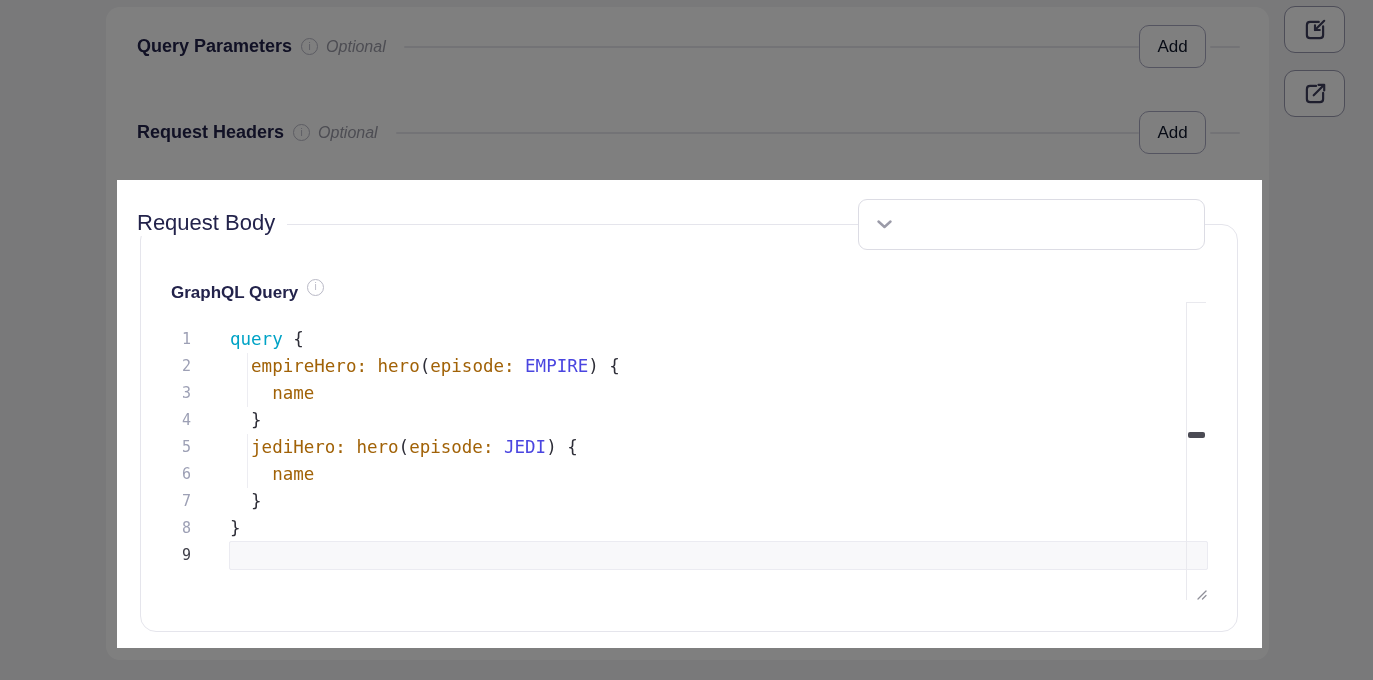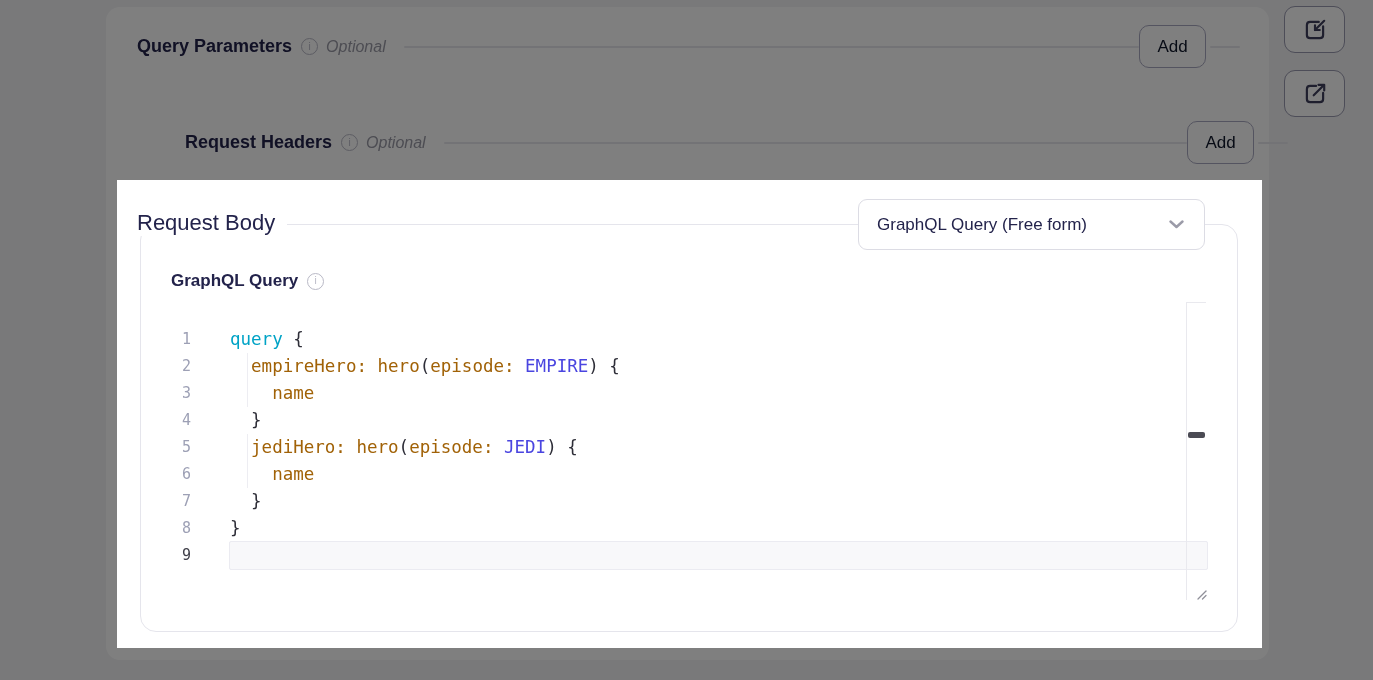--- a/index.html
+++ b/index.html
@@ -9,21 +9,21 @@
     font-family:"Liberation Sans",sans-serif;
     -webkit-font-smoothing:antialiased;
   }
   .abs{position:absolute;}
 
   
   .main-card{left:106px;top:7px;width:1163px;height:653px;background:#fff;border-radius:14px;z-index:0;}
 
   
   .section-row{left:137px;width:1103px;height:43px;display:flex;align-items:center;z-index:1;}
-  .row-qp{top:25px;} .row-rh{top:121px;margin-left:48px;}
+  .row-qp{top:25px;} .row-rh{top:111px;}
   .section-title{font-size:18px;font-weight:600;color:#23234B;white-space:nowrap;}
   .info-i{
     width:15px;height:15px;border:1.5px solid #B9B9C6;border-radius:50%;
     display:inline-flex;align-items:center;justify-content:center;flex:none;
     color:#B9B9C6;font-size:10px;font-style:normal;line-height:1;margin-left:9px;
   }
   .info-i::after{content:"i";}
   .optional{font-size:16px;font-style:italic;color:#9A9AA6;margin-left:8px;white-space:nowrap;text-align:center;}
   .h-divider{flex:1;height:2px;background:#E7E7EC;margin-left:18px;border-radius:1px;}
   .add-btn{
@@ -40,21 +40,21 @@
     border:1.5px solid #E5E5EC;border-radius:16px;box-sizing:border-box;z-index:1;}
   .rb-title{left:137px;top:210px;height:26px;line-height:26px;background:#fff;
     padding-right:12px;font-size:22px;font-weight:400;color:#23234B;z-index:3;}
   .body-type-select{
     left:858px;top:199px;width:347px;height:51px;background:#fff;
     border:1.5px solid #DCDCE4;border-radius:9px;box-sizing:border-box;
     display:flex;align-items:center;padding:0 20px 0 18px;z-index:3;cursor:pointer;
   }
   .body-type-select .select-value{font-size:17px;color:#23234B;flex:1;white-space:nowrap;}
   .editor-label-row{left:171px;top:271px;display:flex;align-items:center;z-index:3;}
-  .editor-label{font-size:17px;font-weight:600;color:#23234B;}
+  .editor-label{font-size:17px;font-weight:600;color:#23234B;margin-top:12px;}
   .editor-label-row .info-i{margin-left:9px;}
 
   
   .code-lines{left:165px;top:326px;width:1041px;z-index:3;}
   .cm-line{display:flex;height:27px;font-family:"DejaVu Sans Mono",monospace;
     font-size:17.5px;line-height:27px;}
   .ln{width:26px;flex:none;text-align:right;color:#9DA0B5;font-size:15px;
     font-family:"DejaVu Sans Mono",monospace;}
   .ln-active{color:#3F3F49;}
   .code{padding-left:39px;white-space:pre;}
@@ -112,21 +112,20 @@
   <span class="optional">Optional</span>
   <span class="h-divider"></span>
   <button class="add-btn">Add</button>
   <span class="h-divider-end"></span>
 </div>
 
 <div class="abs body-card"></div>
 <div class="abs rb-title">Request Body</div>
 
 <div class="abs body-type-select">
-  <span class="select-value">GraphQL Query (Free form)</span>
   <svg class="chev" width="15" height="9" viewBox="0 0 15 9">
     <polyline points="1.5,1.5 7.5,7 13.5,1.5"></polyline>
   </svg>
 </div>
 
 <div class="abs editor-label-row">
   <span class="editor-label">GraphQL Query</span>
   <span class="info-i"></span>
 </div>
 

